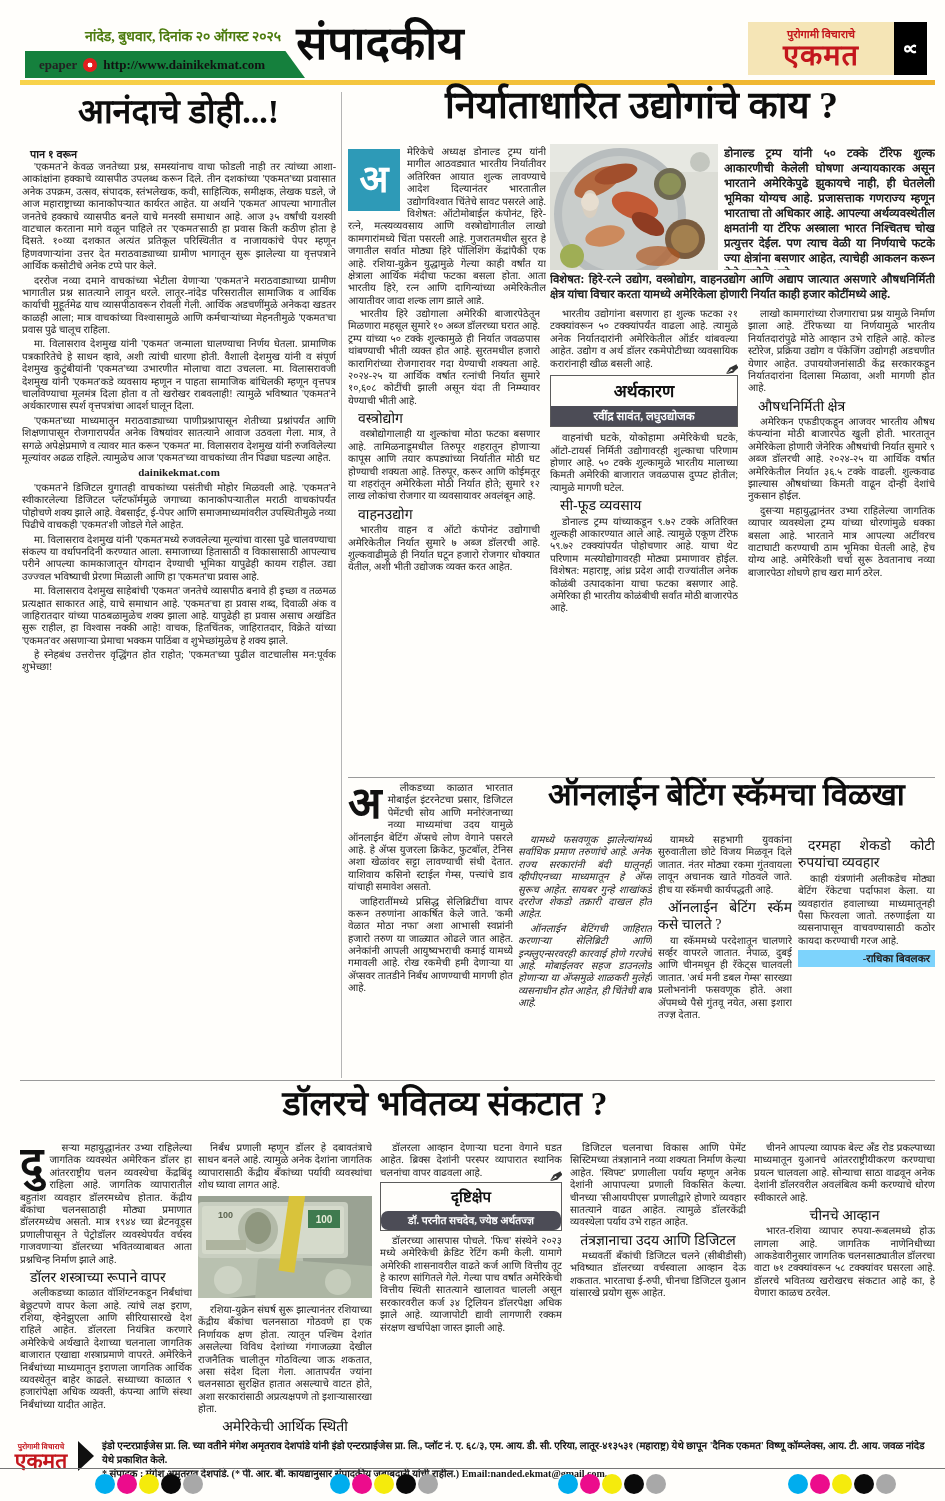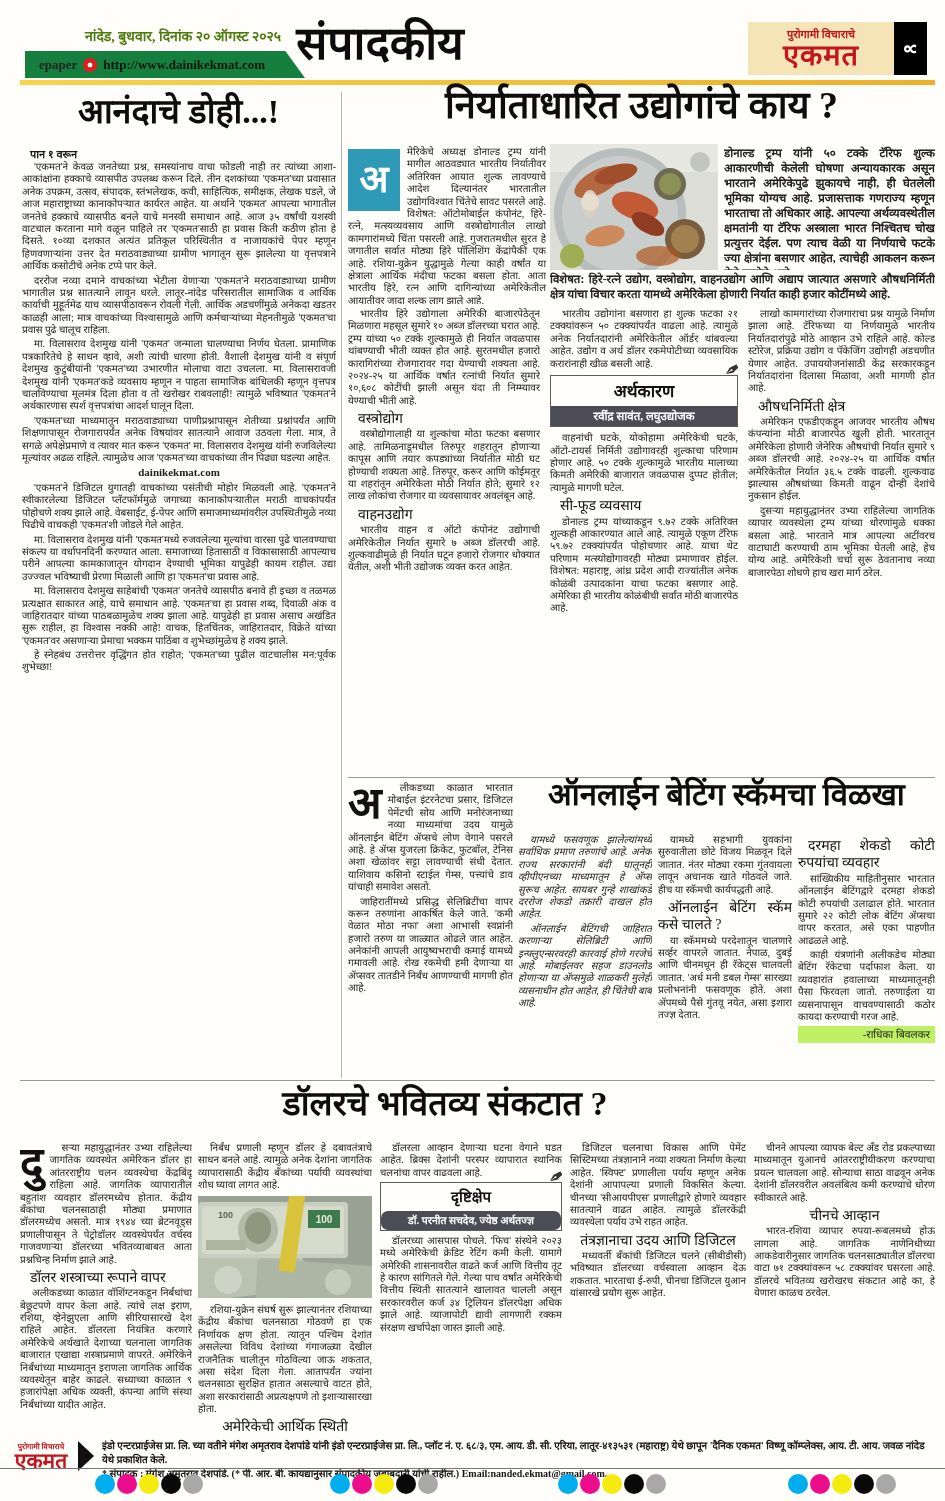--- a/index.html
+++ b/index.html
@@ -49,21 +49,21 @@
   .infobox .ib-byline { margin-top:4px; background:#4c4c56; color:#fff; text-align:center; font-size:11.5px; font-weight:bold; padding:3px 0; }
   .pen-icon { position:absolute; right:-4px; top:-18px; font-size:20px; transform:rotate(-35deg) scaleX(-1); color:#333; }
 
   
   .a3-col1 { left:348px; top:782px; width:165px; height:294px; }
   .a3-headline { left:518px; top:779px; width:417px; font-size:31px; }
   .a3-col2 { left:518px; top:834px; width:134px; height:242px;font-style:italic; }
   .a3-col3 { left:658px; top:834px; width:134px; height:242px; }
   .a3-col4 { left:798px; top:834px; width:137px; height:242px; }
   .dropcap-plain { float:left; font-size:44px; font-weight:bold; line-height:0.9; margin:2px 6px 0 0; color:#111; }
-  .author-strip { background:#bef264; text-align:right; font-size:10.5px; font-weight:normal; padding:2px 5px; margin-top:3px; }
+  .author-strip { background:#7dd3fc; text-align:right; font-size:10.5px; font-weight:bold; padding:2px 5px; margin-top:3px; }
 
   
   .a4-headline { left:120px; top:1086px; width:650px; font-size:34px; }
   .a4-col1 { left:20px; top:1142px; width:172px; height:290px; }
   .a4-col2 { left:198px; top:1142px; width:174px; height:290px; }
   .a4-col3 { left:380px; top:1142px; width:182px; height:290px; }
   .a4-col4 { left:570px; top:1142px; width:176px; height:290px; }
   .a4-col5 { left:754px; top:1142px; width:181px; height:290px; }
   .photo-money { width:198px; height:102px; margin:2px 0 3px -10px; }
   .infobox.small { margin:3px 0 4px; }
@@ -188,21 +188,20 @@
       <p>ऑनलाईन बेटिंगची जाहिरात करणाऱ्या सेलिब्रिटी आणि इन्फ्लुएन्सरवरही कारवाई होणे गरजेचे आहे. मोबाईलवर सहज डाउनलोड होणाऱ्या या ॲप्समुळे शाळकरी मुलेही व्यसनाधीन होत आहेत, ही चिंतेची बाब आहे.</p>
     </div>
   <div class="col a3-col3">
       <p>यामध्ये सहभागी युवकांना सुरुवातीला छोटे विजय मिळवून दिले जातात. नंतर मोठ्या रकमा गुंतवायला लावून अचानक खाते गोठवले जाते. हीच या स्कॅमची कार्यपद्धती आहे.</p>
       <h4>ऑनलाईन बेटिंग स्कॅम कसे चालते ?</h4>
       <p>या स्कॅममध्ये परदेशातून चालणारे सर्व्हर वापरले जातात. नेपाळ, दुबई आणि चीनमधून ही रॅकेट्स चालवली जातात. 'अर्ध मनी डबल गेम्स' सारख्या प्रलोभनांनी फसवणूक होते. अशा ॲपमध्ये पैसे गुंतवू नयेत, असा इशारा तज्ज्ञ देतात.</p>
     </div>
   <div class="col a3-col4">
     <div>
         <h4>दरमहा शेकडो कोटी रुपयांचा व्यवहार</h4>
-        <p>सांख्यिकीय माहितीनुसार भारतात ऑनलाईन बेटिंगद्वारे दरमहा शेकडो कोटी रुपयांची उलाढाल होते. भारतात सुमारे २२ कोटी लोक बेटिंग ॲप्सचा वापर करतात, असे एका पाहणीत आढळले आहे.</p>
         <p>काही यंत्रणांनी अलीकडेच मोठ्या बेटिंग रॅकेटचा पर्दाफाश केला. या व्यवहारांत हवालाच्या माध्यमातूनही पैसा फिरवला जातो. तरुणाईला या व्यसनापासून वाचवण्यासाठी कठोर कायदा करण्याची गरज आहे.</p>
       </div>
     <div class="author-strip">-राधिका बिवलकर</div>
   </div>
 
   <div class="hrule" style="left:20px;top:1080px;width:915px;"></div>
 
   <h2 class="headline a4-headline">डॉलरचे भवितव्य संकटात ?</h2>
   <div class="col a4-col1">
     <span class="dropcap-plain">दु</span>

